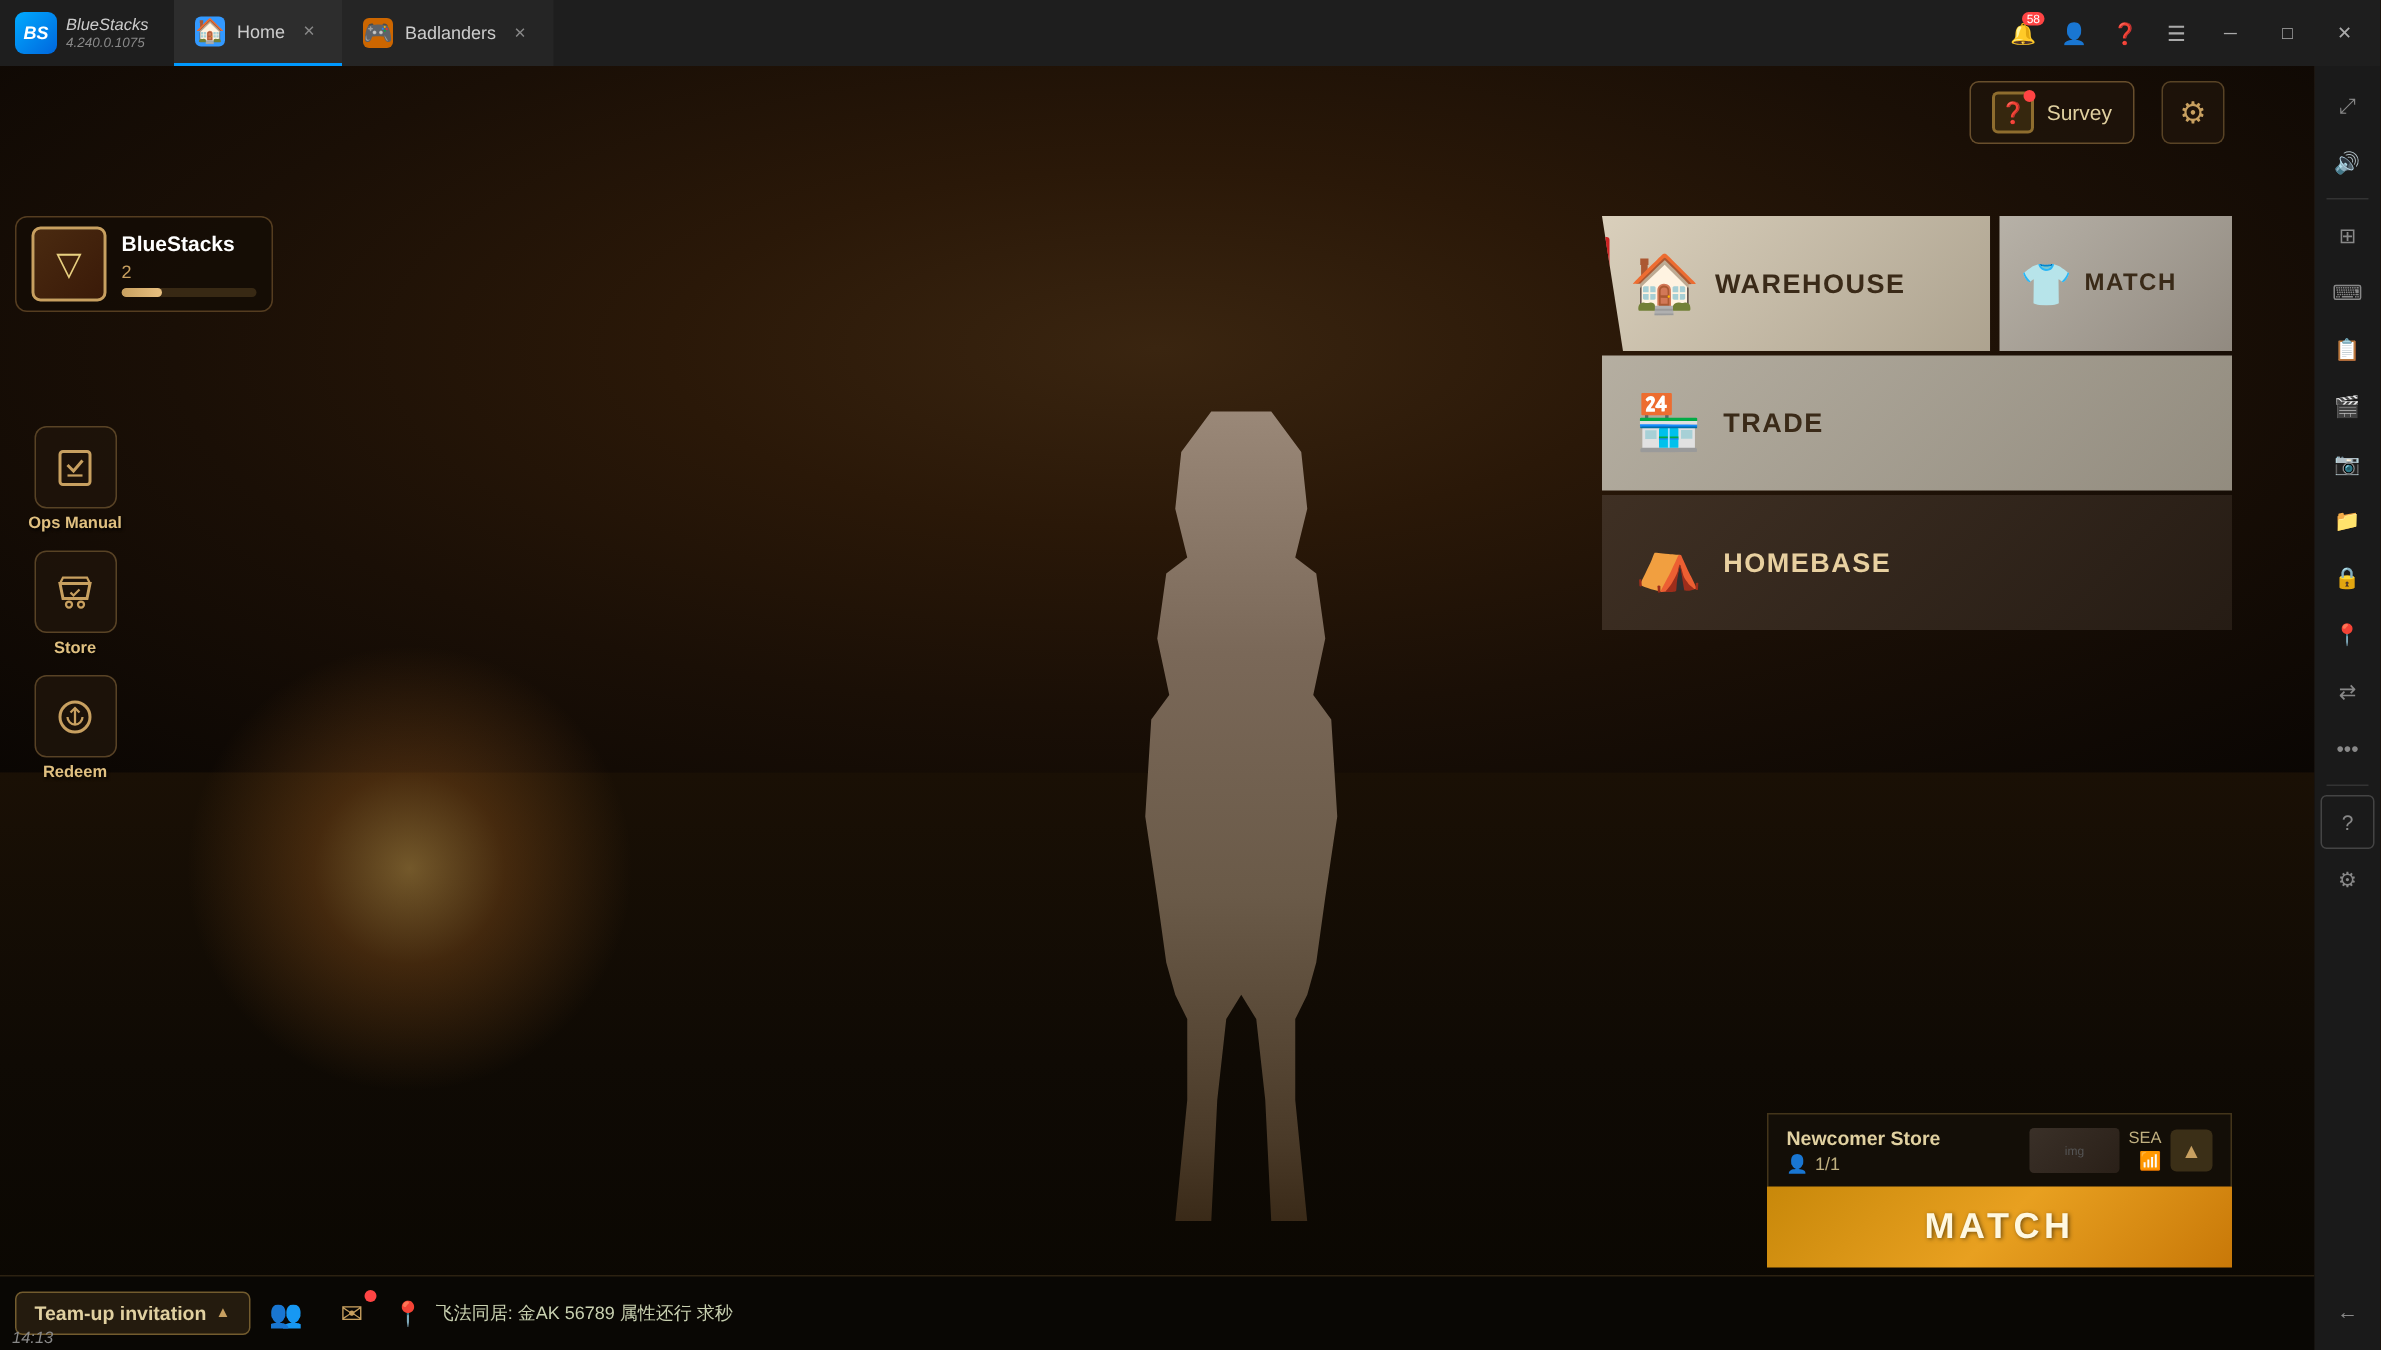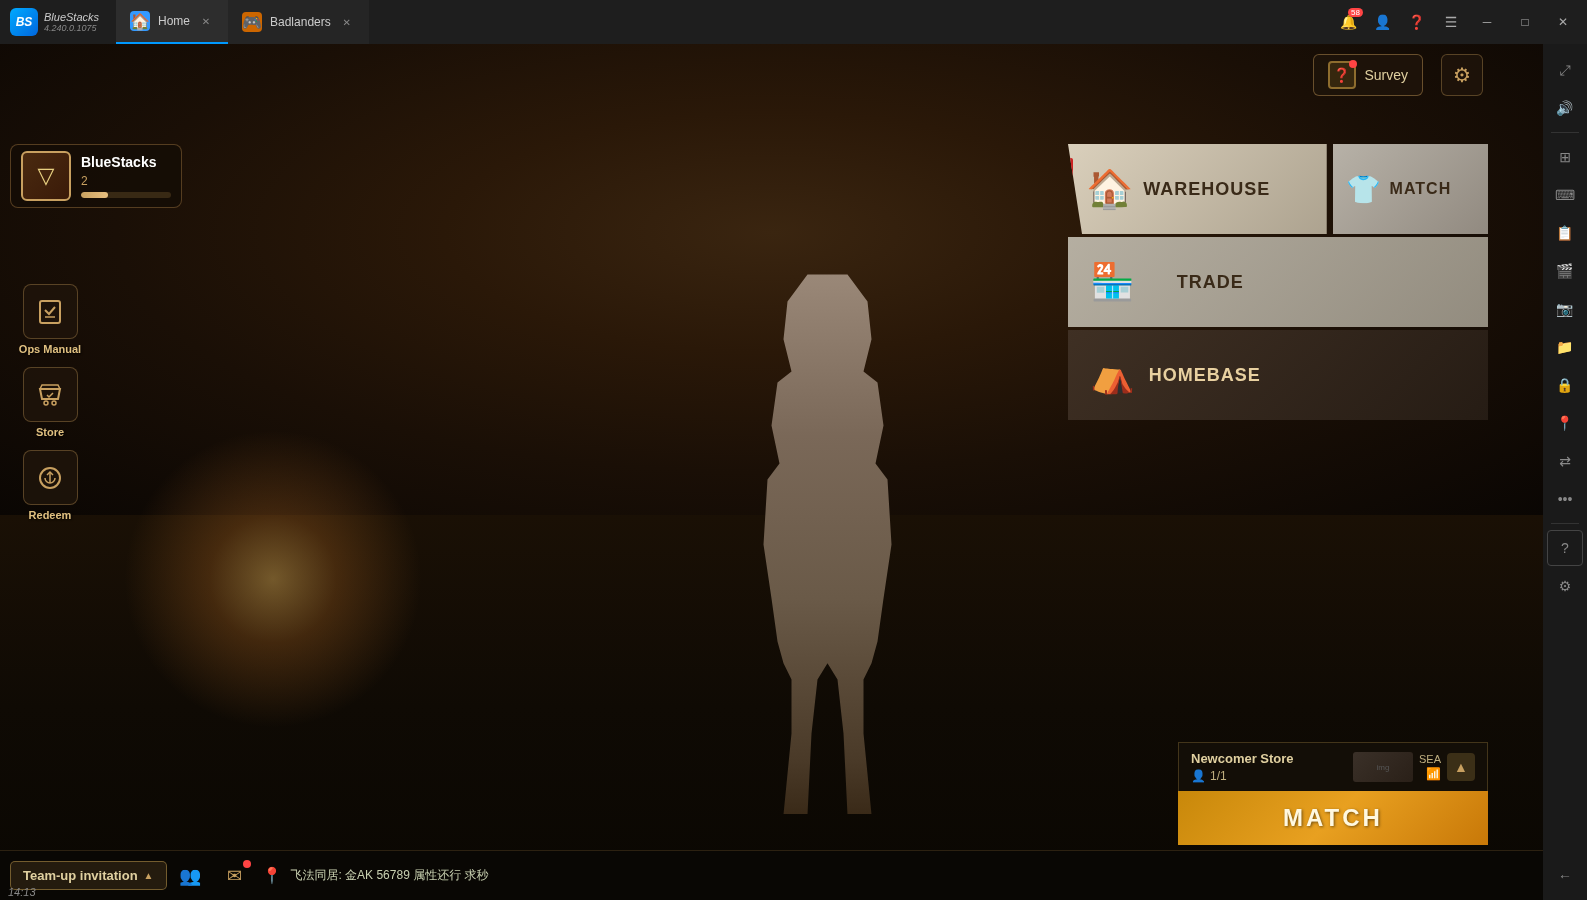--- a/index.html
+++ b/index.html
@@ -602,21 +602,21 @@
         <span style="font-size:18px;font-weight:900;color:#3a2a18;letter-spacing:1px;">WAREHOUSE</span>
       </div>
       <div id="skin-btn" style="flex:0.8;background:linear-gradient(135deg,rgba(200,195,185,0.9) 0%,rgba(162,155,145,0.88) 100%);display:flex;align-items:center;gap:8px;padding:0 14px;cursor:pointer;">
         <span style="font-size:28px;">👕</span>
         <span style="font-size:16px;font-weight:900;color:#3a2a18;letter-spacing:1px;">MATCH</span>
       </div>
     </div>
 
     <div id="trade-btn" style="height:90px;background:linear-gradient(135deg,rgba(200,195,182,0.88) 0%,rgba(168,162,148,0.85) 100%);display:flex;align-items:center;gap:14px;padding:0 22px;cursor:pointer;margin-bottom:3px;">
       <span style="font-size:36px;">🏪</span>
-      <span style="font-size:18px;font-weight:900;color:#3a2a18;letter-spacing:1px;margin-left:28px;">TRADE</span>
+      <span style="font-size:18px;font-weight:900;color:#3a2a18;letter-spacing:1px;">TRADE</span>
     </div>
 
     <div id="homebase-btn" style="height:90px;background:linear-gradient(135deg,rgba(65,50,38,0.92) 0%,rgba(40,30,22,0.9) 100%);display:flex;align-items:center;gap:14px;padding:0 22px;cursor:pointer;">
       <span style="font-size:36px;color:#c8a060;">⛺</span>
       <span style="font-size:18px;font-weight:900;color:#e8d0a0;letter-spacing:1px;">HOMEBASE</span>
     </div>
   </div>
 
   <div id="match-area" style="position:absolute;bottom:55px;right:55px;width:310px;z-index:25;">
     <div id="newcomer-bar" style="background:rgba(20,15,8,0.92);border:1px solid rgba(100,80,40,0.6);border-bottom:none;padding:8px 12px;display:flex;align-items:center;justify-content:space-between;">

